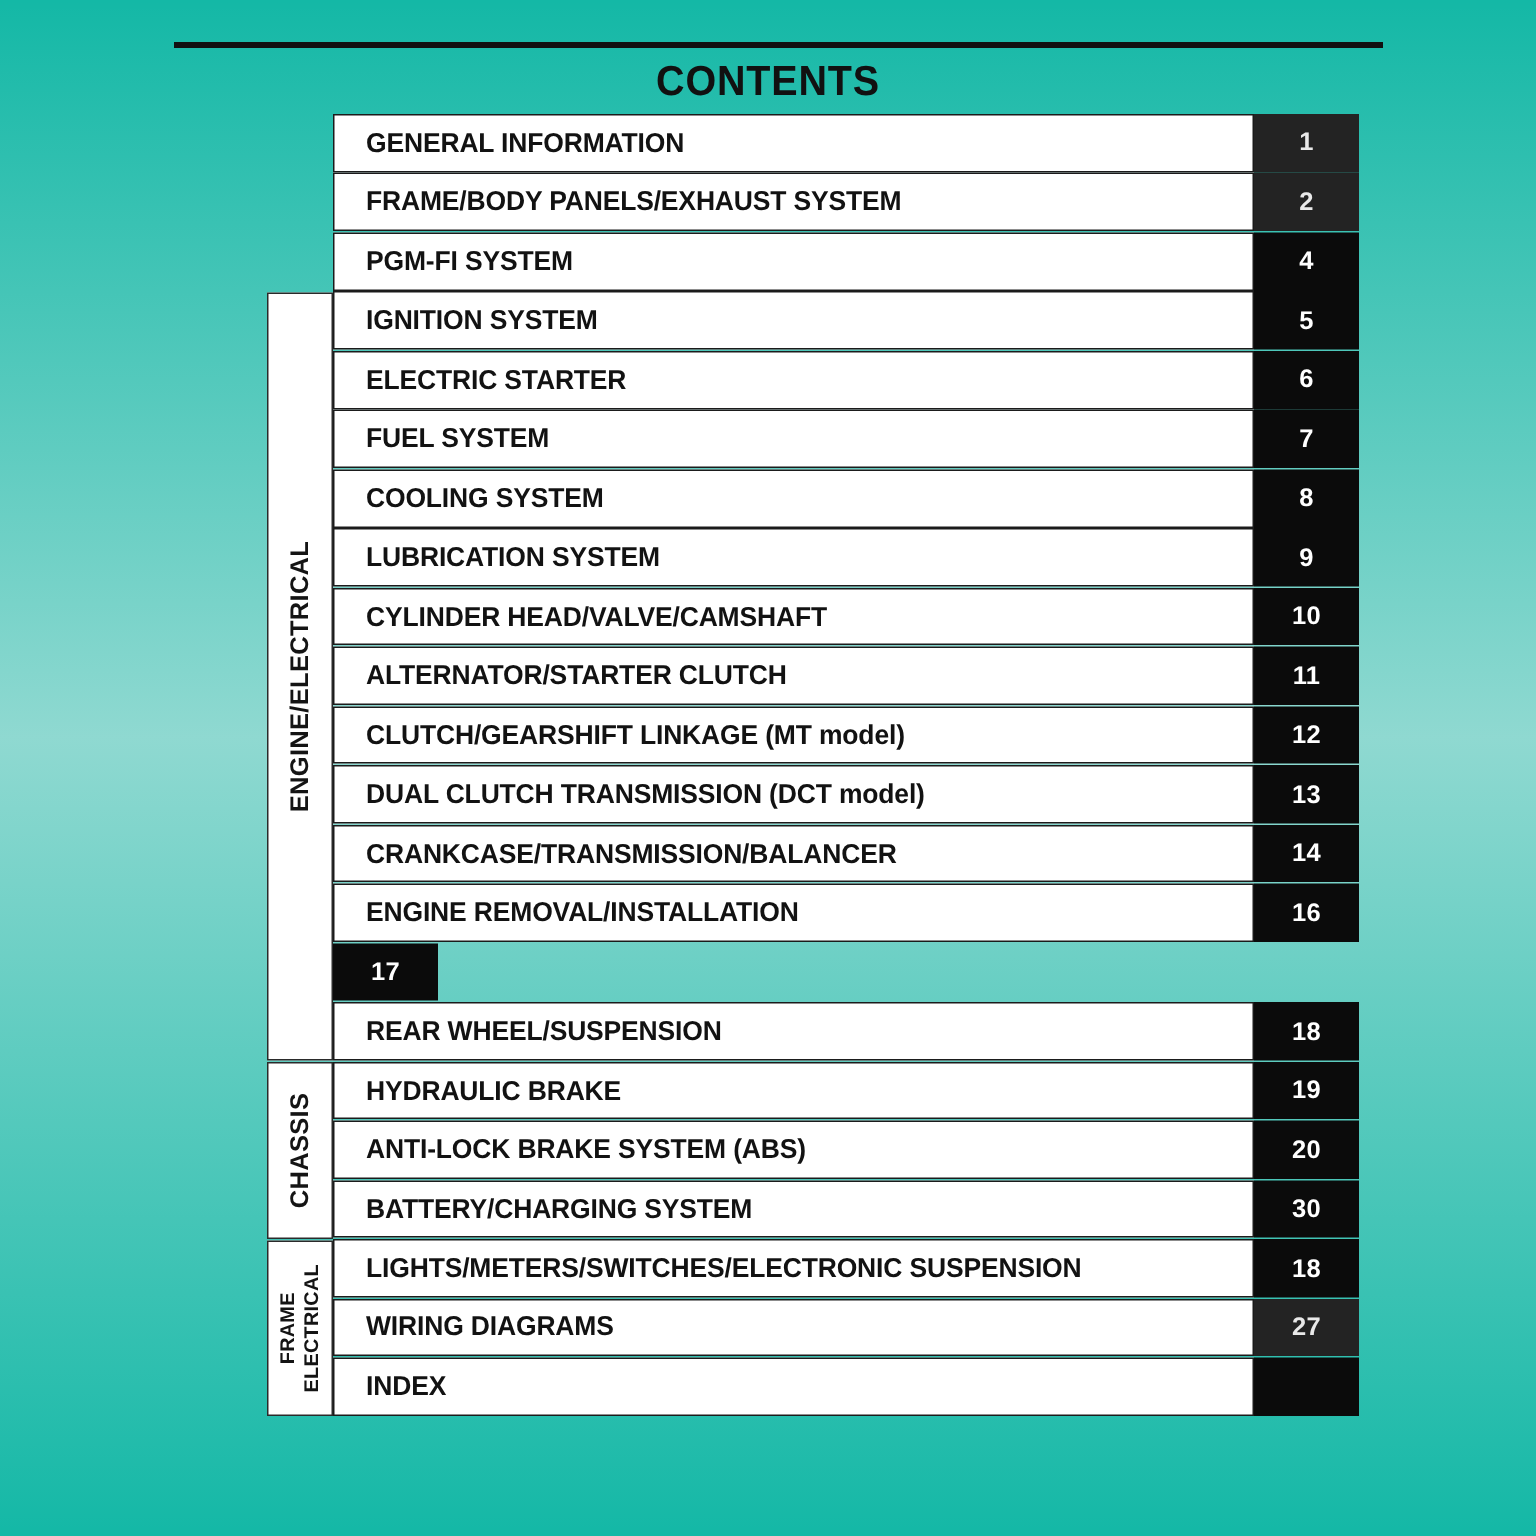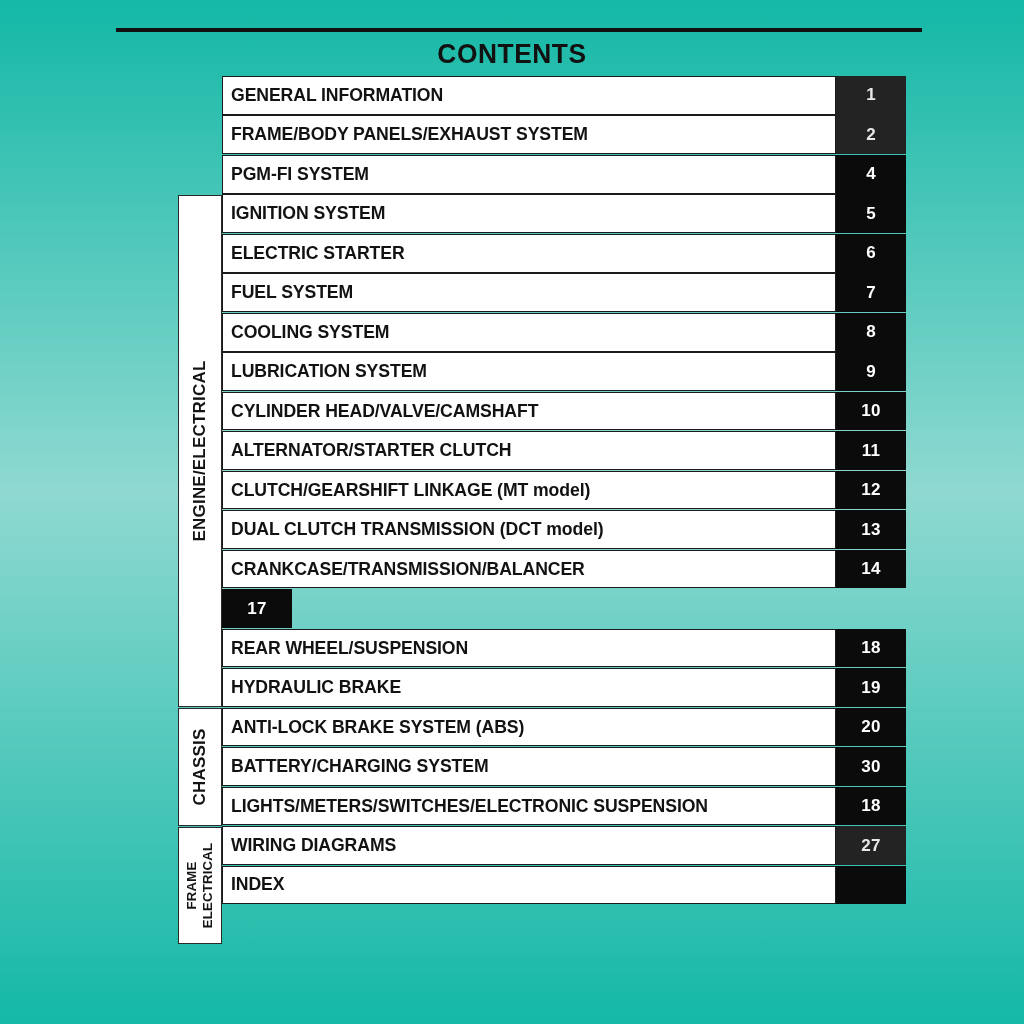--- a/index.html
+++ b/index.html
@@ -83,21 +83,21 @@
     display: flex;
     align-items: stretch;
   }
 
   .row-label-box {
     flex: 1 1 auto;
     border: 1.6px solid #1b1b1b;
     background: #ffffff;
     display: flex;
     align-items: center;
-    padding-left: 8px;
+    padding-left: 21px;
     box-sizing: border-box;
   }
 
   .row-label {
     font-size: 18.2px;
     font-weight: bold;
     color: #121212;
     letter-spacing: -0.1px;
     white-space: nowrap;
     transform: scaleX(0.97);
@@ -281,20 +281,29 @@
         <div class="row-body">
           <div class="row-label-box">
             <div class="row-label">CRANKCASE/TRANSMISSION/BALANCER</div>
           </div>
           <div class="row-tab">14</div>
         </div>
       </div>
       <div class="row">
         <div class="gutter"></div>
         <div class="row-body">
+          <div class="row-label-box">
+            <div class="row-label">ENGINE REMOVAL/INSTALLATION</div>
+          </div>
+          <div class="row-tab">16</div>
+        </div>
+      </div>
+      <div class="row">
+        <div class="gutter"></div>
+        <div class="row-body">
           <div class="row-tab">17</div>
         </div>
       </div>
       <div class="row">
         <div class="gutter"></div>
         <div class="row-body">
           <div class="row-label-box">
             <div class="row-label">REAR WHEEL/SUSPENSION</div>
           </div>
           <div class="row-tab">18</div>

